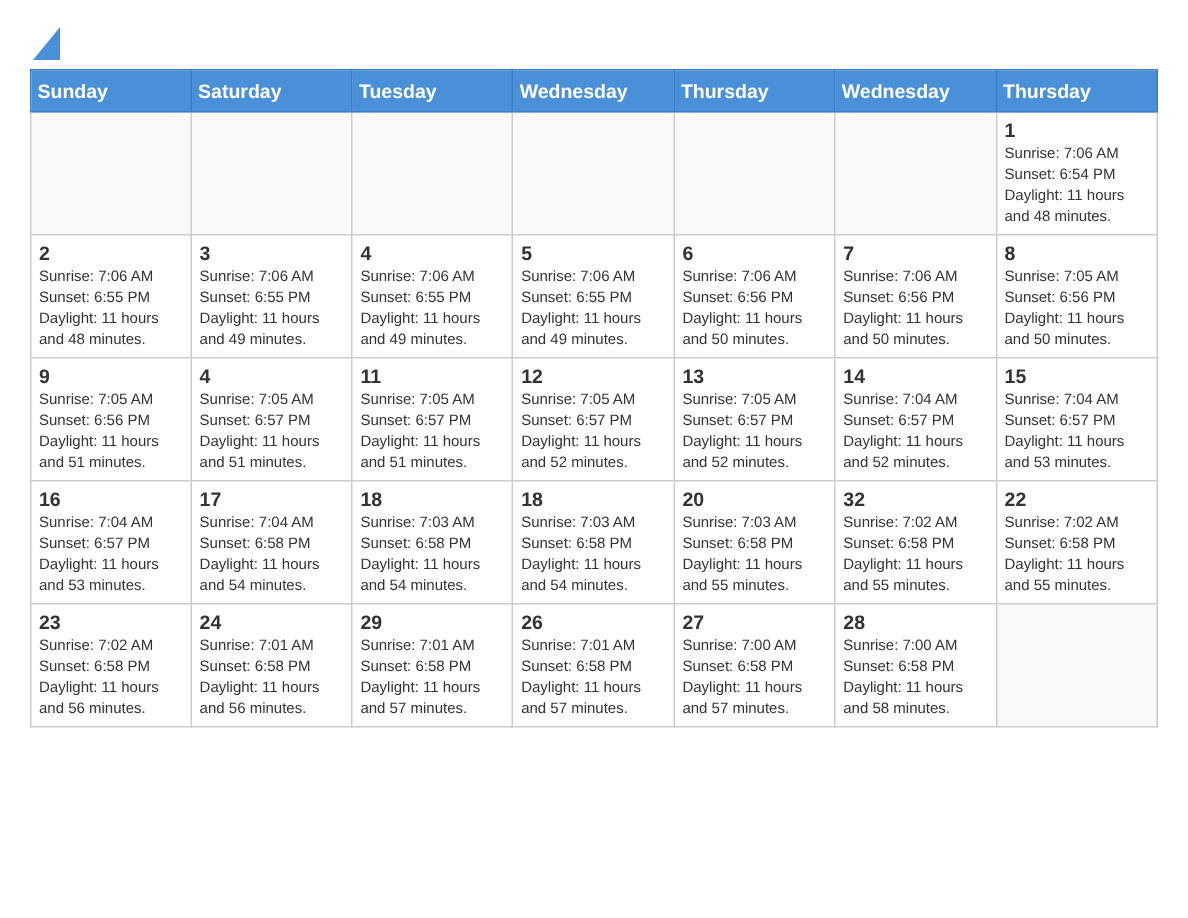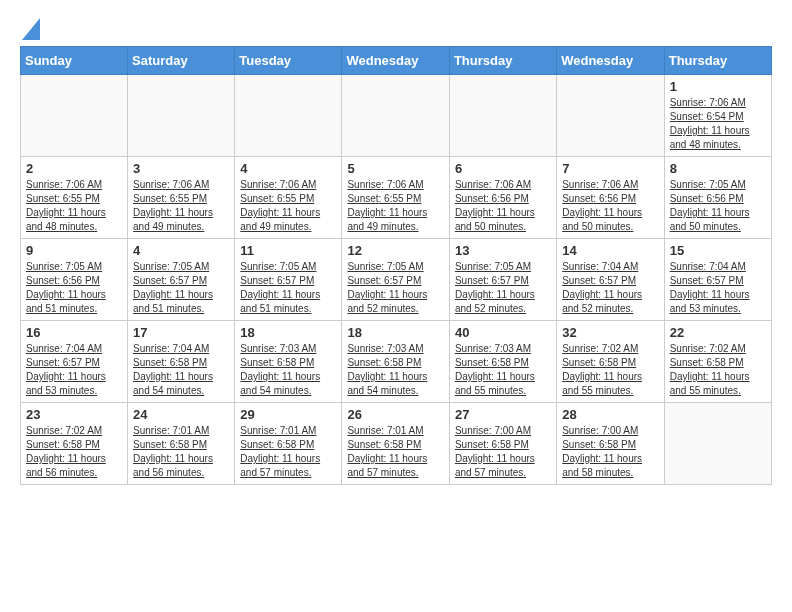--- a/index.html
+++ b/index.html
@@ -69,21 +69,20 @@
     .day-num {
       font-size: 13px;
       font-weight: bold;
       display: block;
       margin-bottom: 2px;
     }
     .day-info {
       font-size: 10px;
       line-height: 1.4;
       color: #333;
-      text-decoration: underline;
     }
   </style>
 </head>
 <body>
 
 <div class="header">
   <div class="logo">
     <div style="display:flex;flex-direction:column;align-items:flex-start;">
       <div style="display:flex;align-items:center;">
         <span class="logo-text" style="color:#333;font-size:22px;font-weight:bold;"></span>
@@ -253,21 +252,21 @@
 and 54 minutes.</div>
         </td>
         <td>
           <span class="day-num">18</span>
           <div class="day-info" style="white-space: pre-line;">Sunrise: 7:03 AM
 Sunset: 6:58 PM
 Daylight: 11 hours
 and 54 minutes.</div>
         </td>
         <td>
-          <span class="day-num">40</span>
+          <span class="day-num">20</span>
           <div class="day-info" style="white-space: pre-line;">Sunrise: 7:03 AM
 Sunset: 6:58 PM
 Daylight: 11 hours
 and 55 minutes.</div>
         </td>
         <td>
           <span class="day-num">32</span>
           <div class="day-info" style="white-space: pre-line;">Sunrise: 7:02 AM
 Sunset: 6:58 PM
 Daylight: 11 hours

